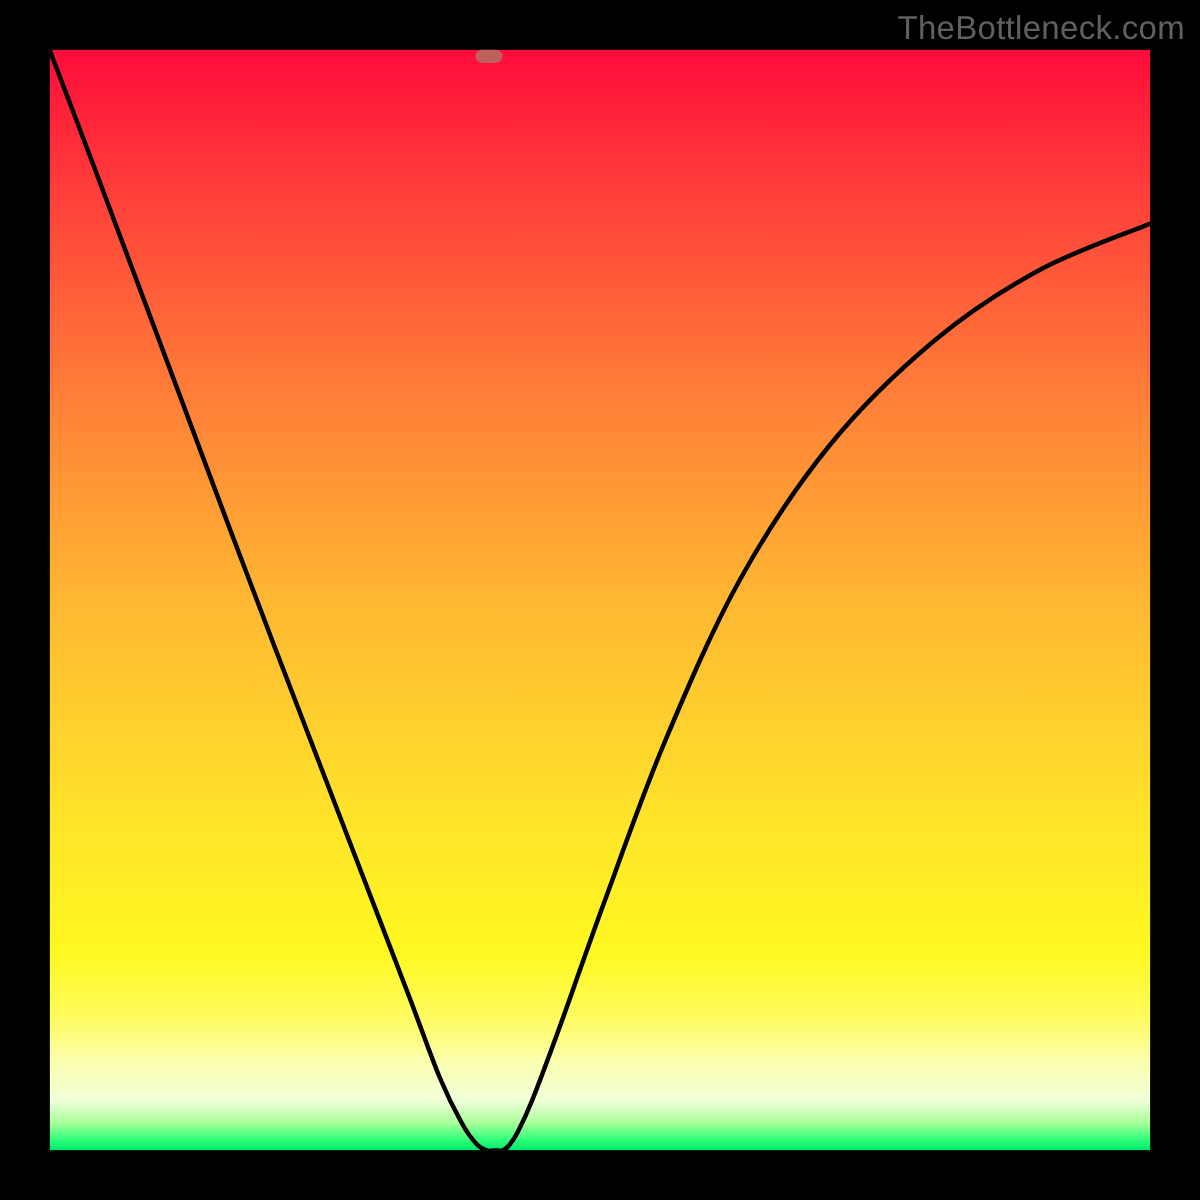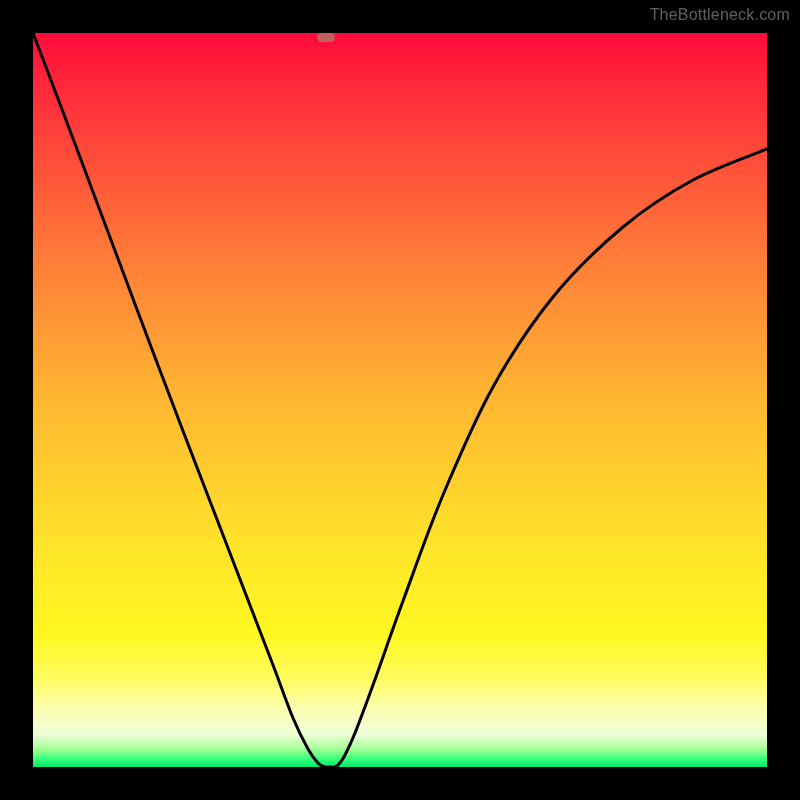--- a/index.html
+++ b/index.html
@@ -39,21 +39,21 @@
     left: 0;
     top: 0;
     width: 100%;
     height: 100%;
   }
   .watermark {
     position: absolute;
     top: 6px;
     right: 10px;
     color: #606060;
-    font-size: 16px;
+    font-size: 22px;
     font-weight: 500;
     letter-spacing: 0.2px;
   }
   .marker {
     position: absolute;
     border-radius: 6px;
     background: #c0605a;
   }
 </style>
 </head>

